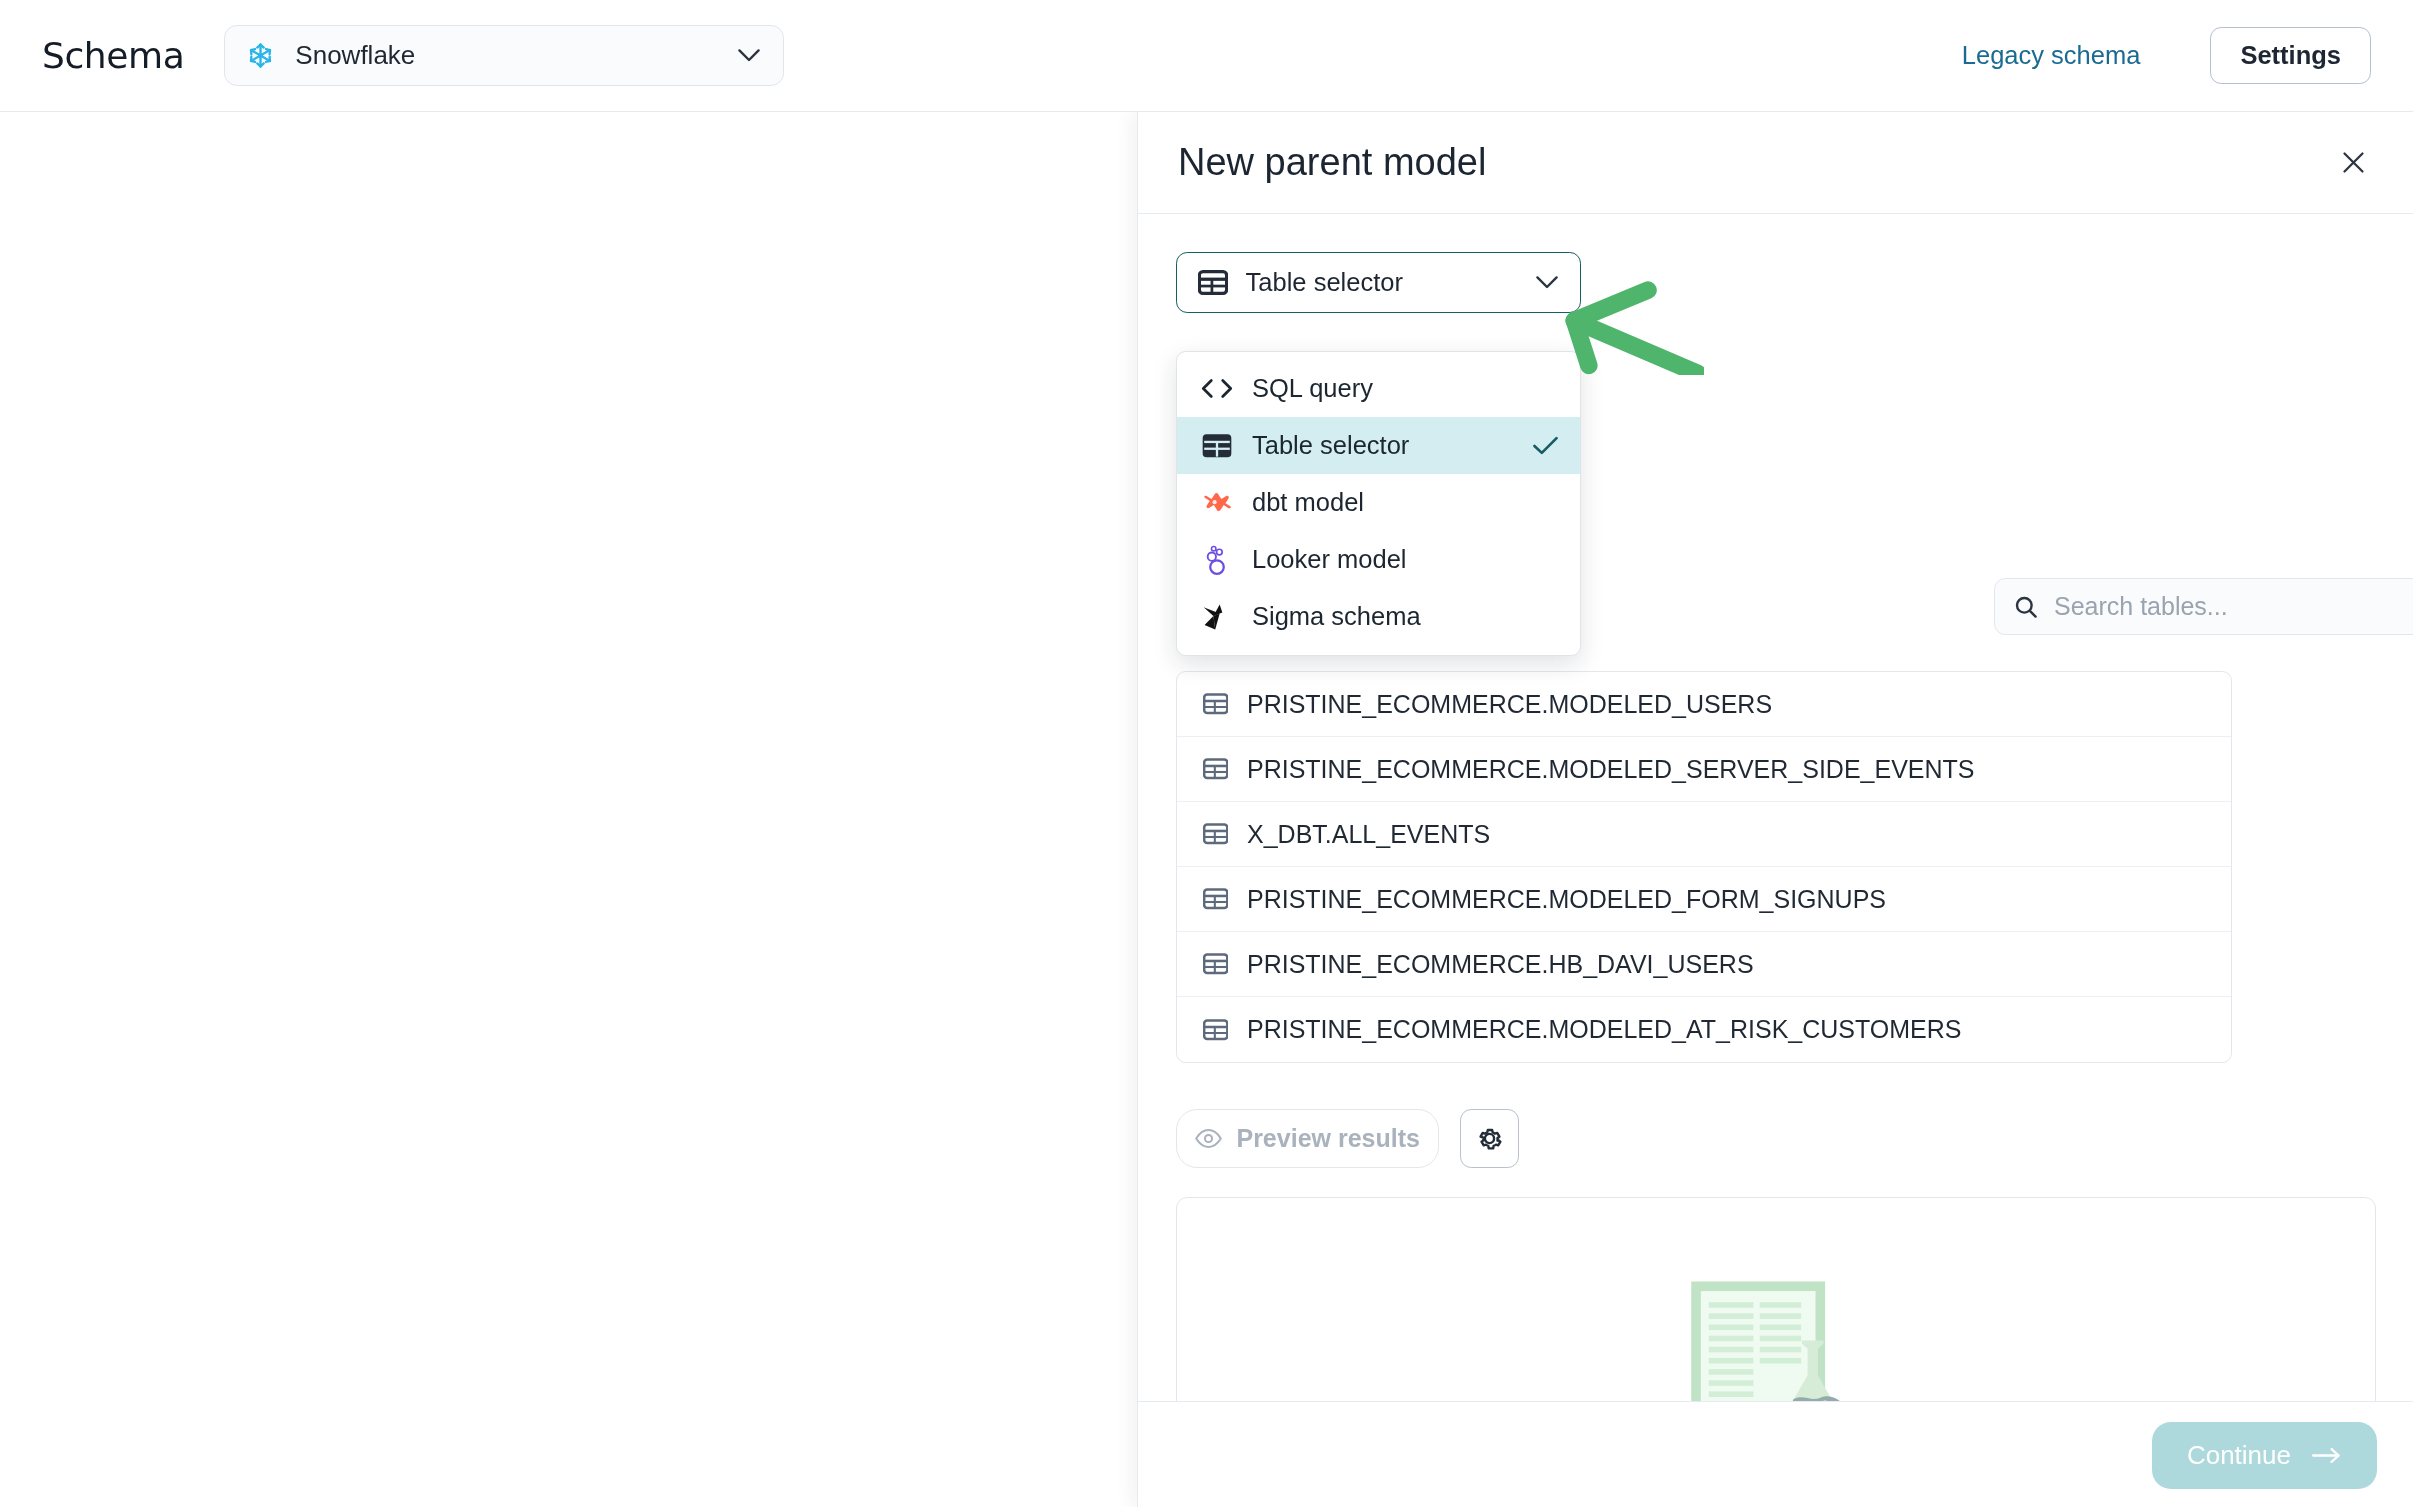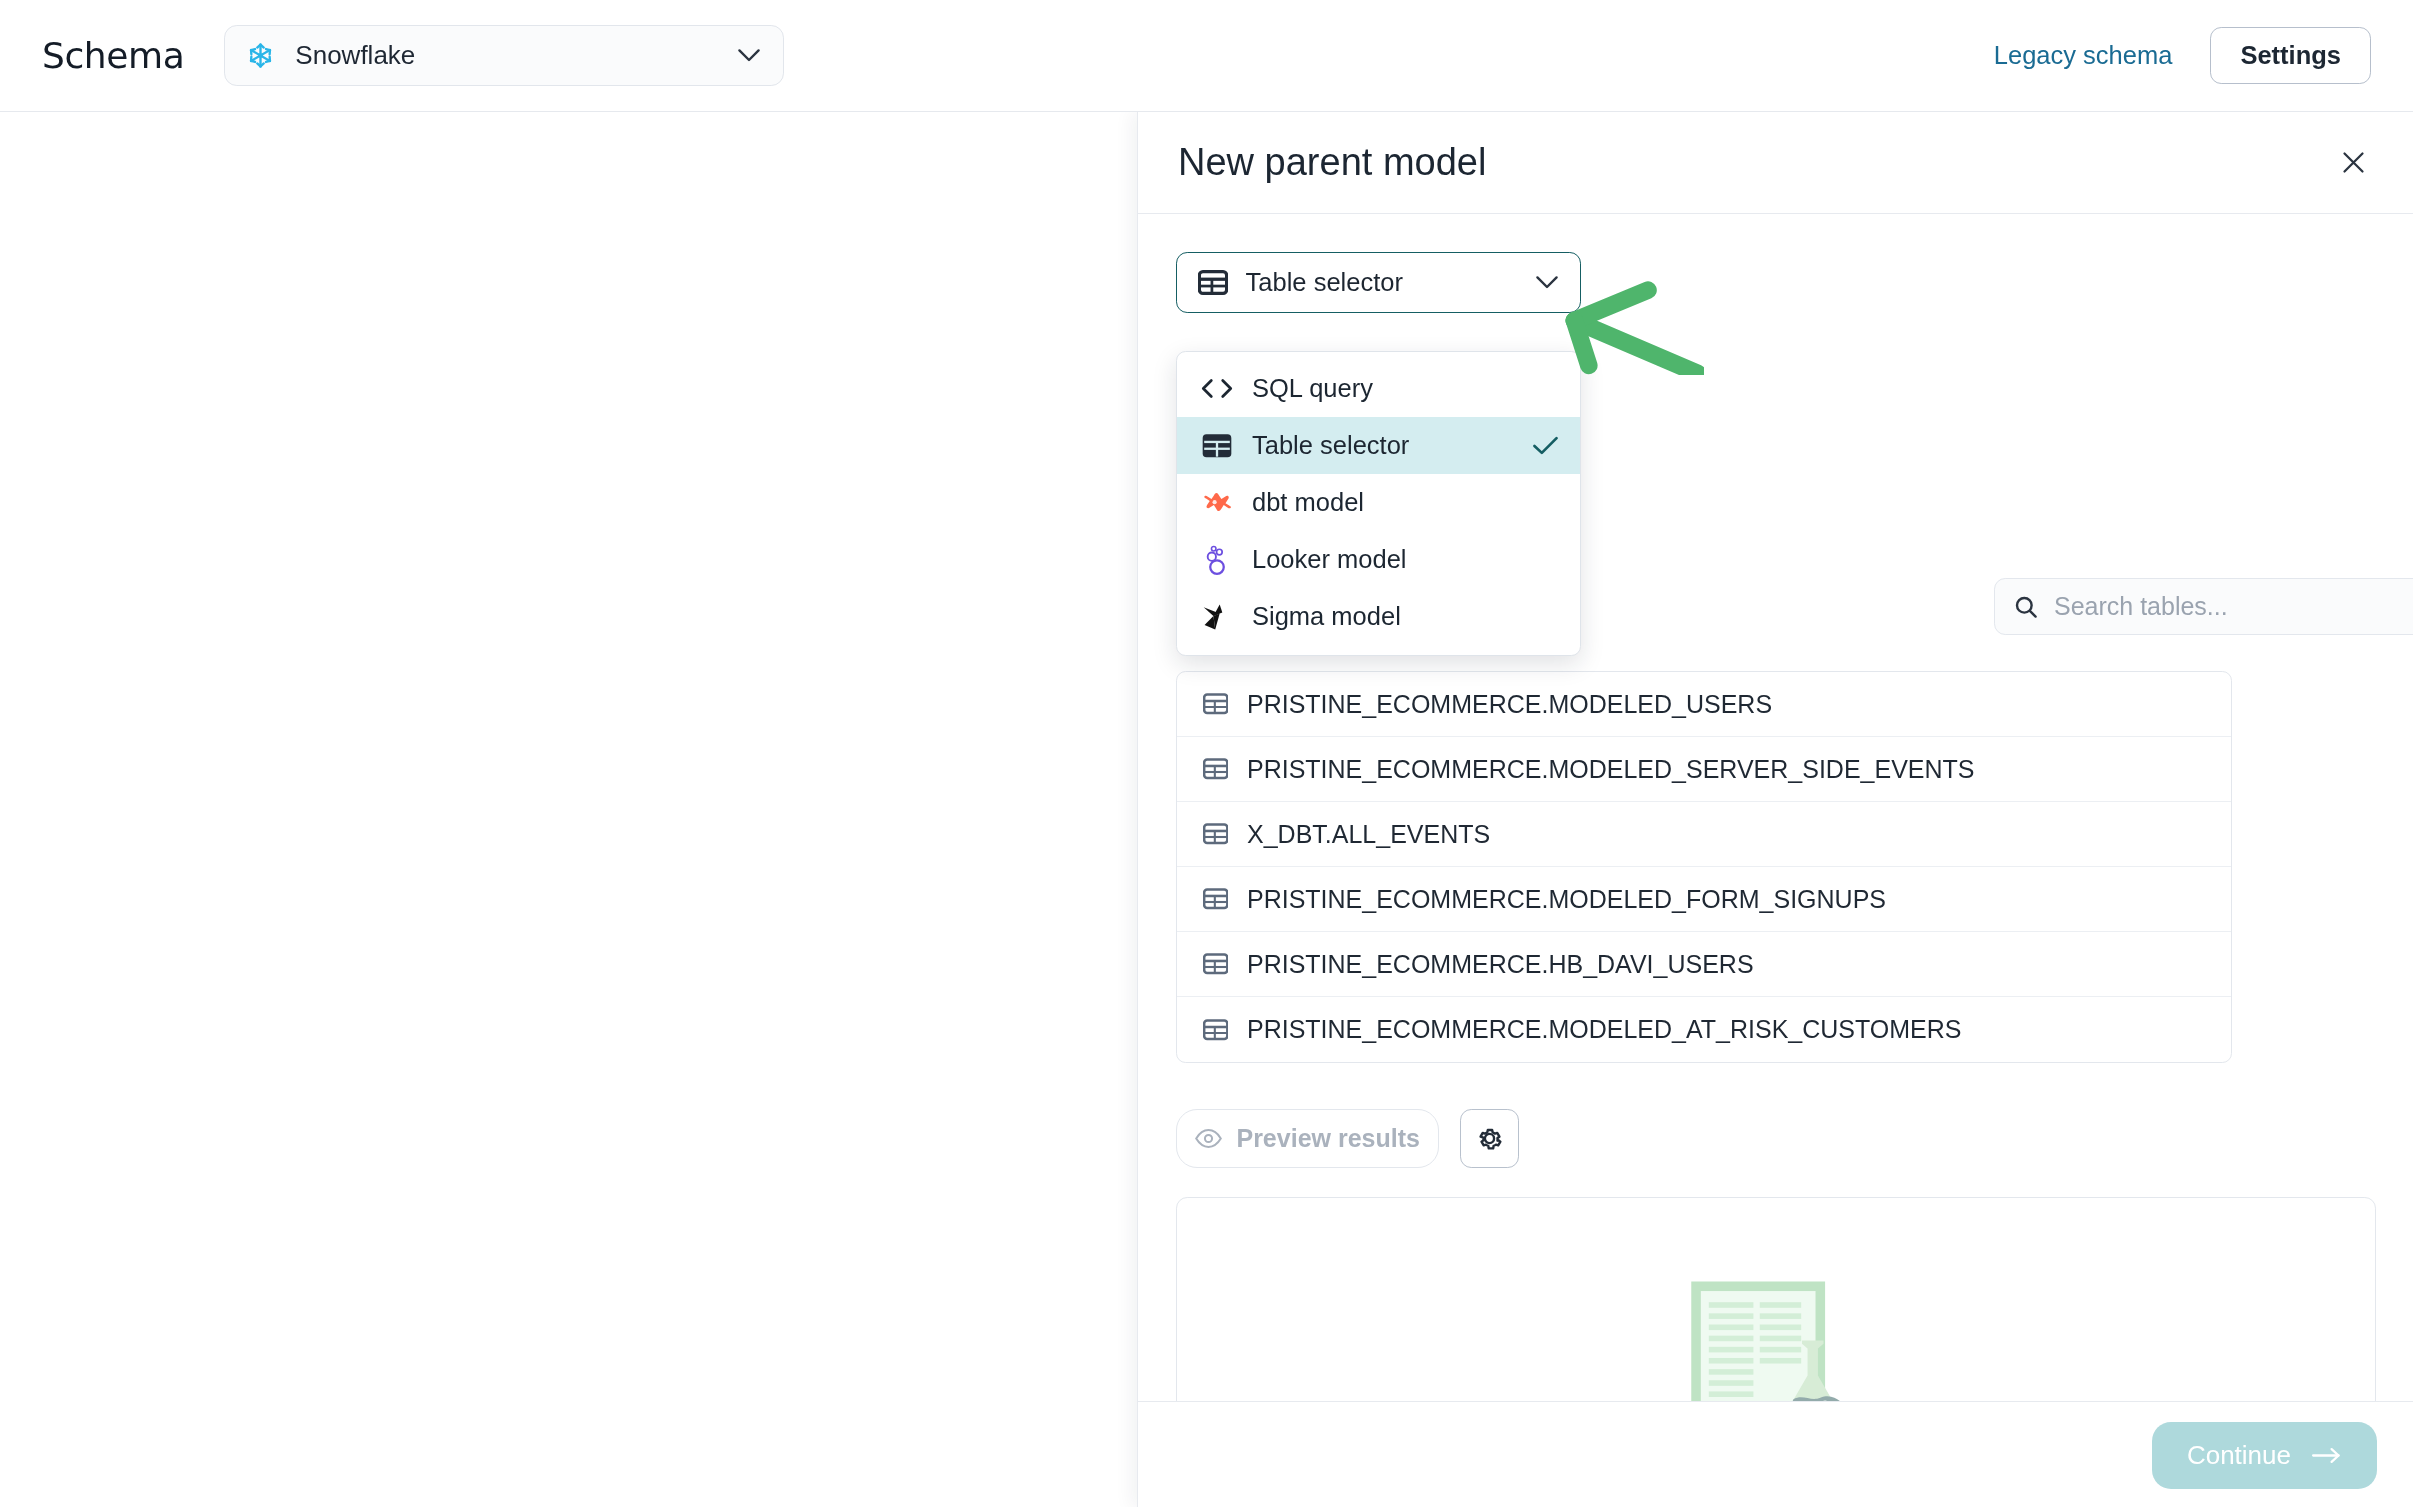--- a/index.html
+++ b/index.html
@@ -48,20 +48,21 @@
     color: #1e2733;
     flex: 1;
   }
   .chev { width: 24px; height: 14.4px; }
 
   .topbar-right {
     margin-left: auto;
     display: flex;
     align-items: center;
     margin-right: 42px;
+    gap: 32px;
   }
   .legacy-link {
     font-size: 25.5px;
     color: #1a6b93;
     cursor: pointer;
     margin-right: 38px;
   }
   .settings-btn {
     border: 1.6px solid #b6bfcc;
     border-radius: 11.2px;
@@ -536,21 +537,21 @@
 
       <div class="menu-item">
         <span class="mi-ico">
           <svg width="32" height="32" viewBox="0 0 36 36">
             <path d="M3 7 L21 14 L14 17 Z" fill="#111111"></path>
             <path d="M21 4 L24 13 L14 17 Z" fill="#111111"></path>
             <path d="M14 17 L21 14 L16 32 Z" fill="#111111"></path>
             <path d="M14 17 L16 32 L4 27 Z" fill="#111111"></path>
           </svg>
         </span>
-        <span class="mi-lbl">Sigma model</span>
+        <span class="mi-lbl">Sigma schema</span>
       </div>
     </div>
 
   </div>
 
   <div class="drawer-foot">
     <button class="continue-btn" disabled="">
       <span class="cb-lbl">Continue</span>
       <svg class="cb-arrow" viewBox="0 0 26 16">
         <line x1="1" y1="8" x2="23" y2="8" stroke="#ffffff" stroke-width="2" stroke-linecap="round"></line>

